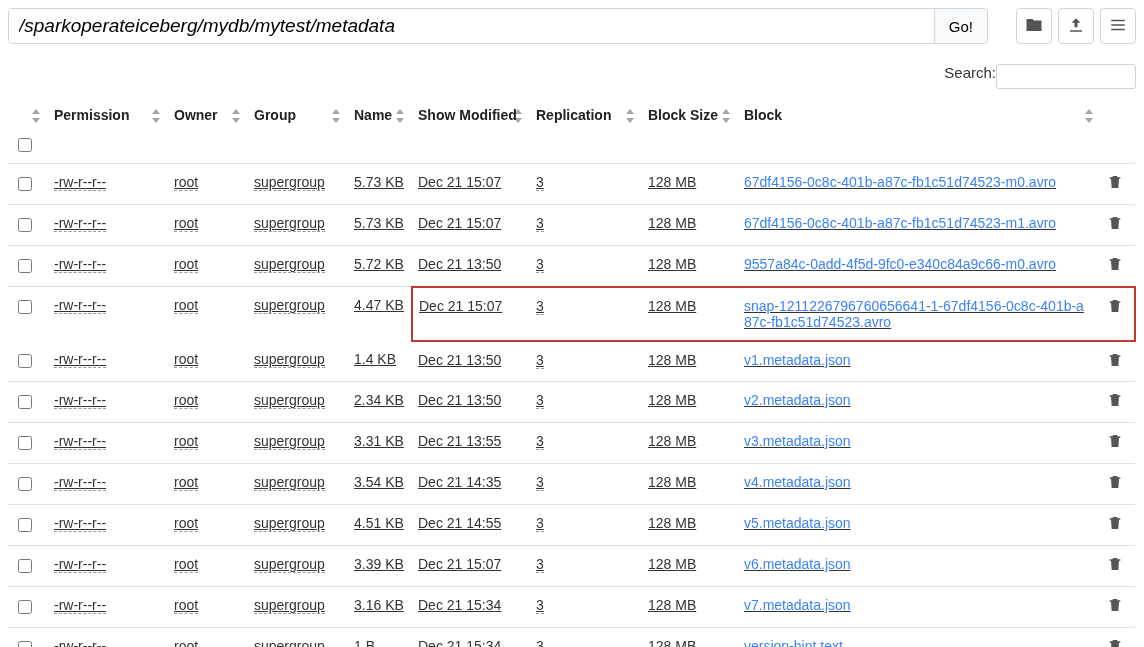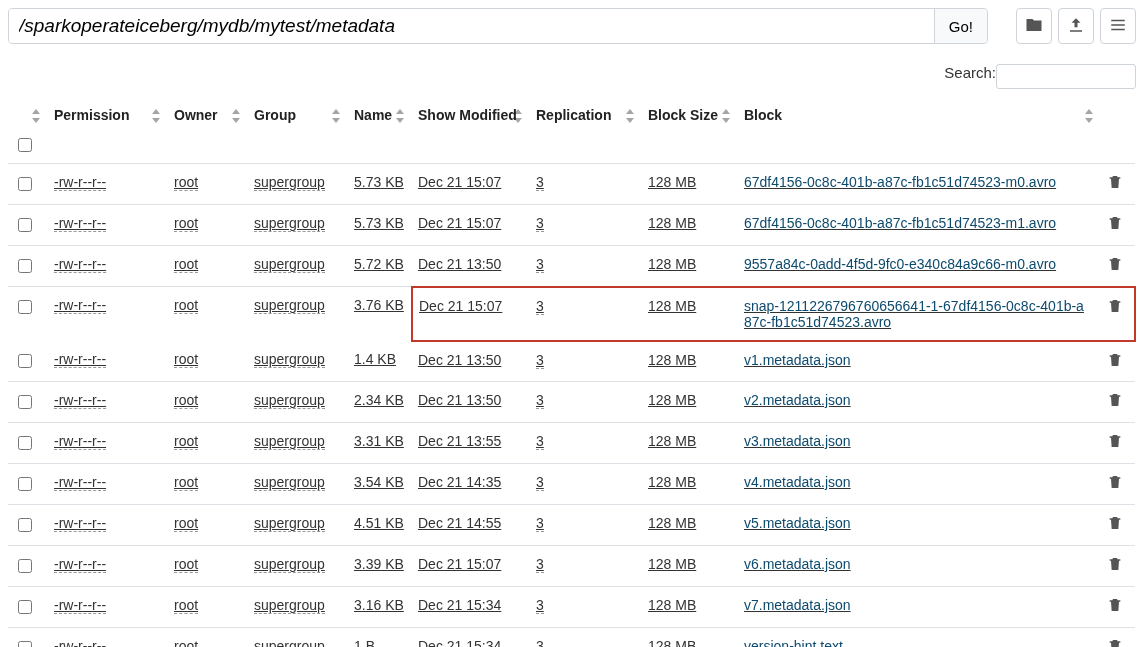--- a/index.html
+++ b/index.html
@@ -58,21 +58,21 @@
     opacity:0.35;
   }
   .sort-icon::before, .sort-icon::after{
     content:""; position:absolute; left:2px; border-left:4px solid transparent;
     border-right:4px solid transparent;
   }
   .sort-icon::before{ top:2px; border-bottom:5px solid #000;}
   .sort-icon::after{ bottom:2px; border-top:5px solid #000;}
 
   .dotted { border-bottom:1px dashed #999; }
-  .link { color:#0c4a6e; text-decoration:none; }
+  .link { color:#3b82f6; text-decoration:none; }
   input[type=checkbox]{ width:14px; height:14px; }
 
   .trash svg{ width:16px; height:16px; fill:#555; }
 
   .highlight-row > td:nth-child(n+6) {
     border-top:2px solid #c0392b;
     border-bottom:2px solid #c0392b;
   }
   .highlight-row > td:last-child { border-right:2px solid #c0392b;}
   .highlight-row > td:nth-child(6){ border-left:2px solid #c0392b;}
@@ -193,21 +193,21 @@
         <td class="name-cell"><a href="#" class="link">9557a84c-0add-4f5d-9fc0-e340c84a9c66-m0.avro</a></td>
         <td class="trash"><span><span><svg viewBox="0 0 24 24">
                 <path d="M6 7h12l-1 14H7L6 7zm3-4h6l1 2h4v2H4V5h4l1-2z"></path>
               </svg></span></span></td>
       </tr>
       <tr class="highlight-row">
         <td><input type="checkbox" style=""></td>
         <td><span class="dotted">-rw-r--r--</span></td>
         <td><span class="dotted">root</span></td>
         <td><span class="dotted">supergroup</span></td>
-        <td><span>3.76 KB</span></td>
+        <td><span>4.47 KB</span></td>
         <td><span>Dec 21 15:07</span></td>
         <td><span class="dotted">3</span></td>
         <td><span>128 MB</span></td>
         <td class="name-cell"><a href="#" class="link">snap-1211226796760656641-1-67df4156-0c8c-401b-a87c-fb1c51d74523.avro</a></td>
         <td class="trash"><span><span><svg viewBox="0 0 24 24">
                 <path d="M6 7h12l-1 14H7L6 7zm3-4h6l1 2h4v2H4V5h4l1-2z"></path>
               </svg></span></span></td>
       </tr>
       <tr>
         <td><input type="checkbox" style=""></td>

